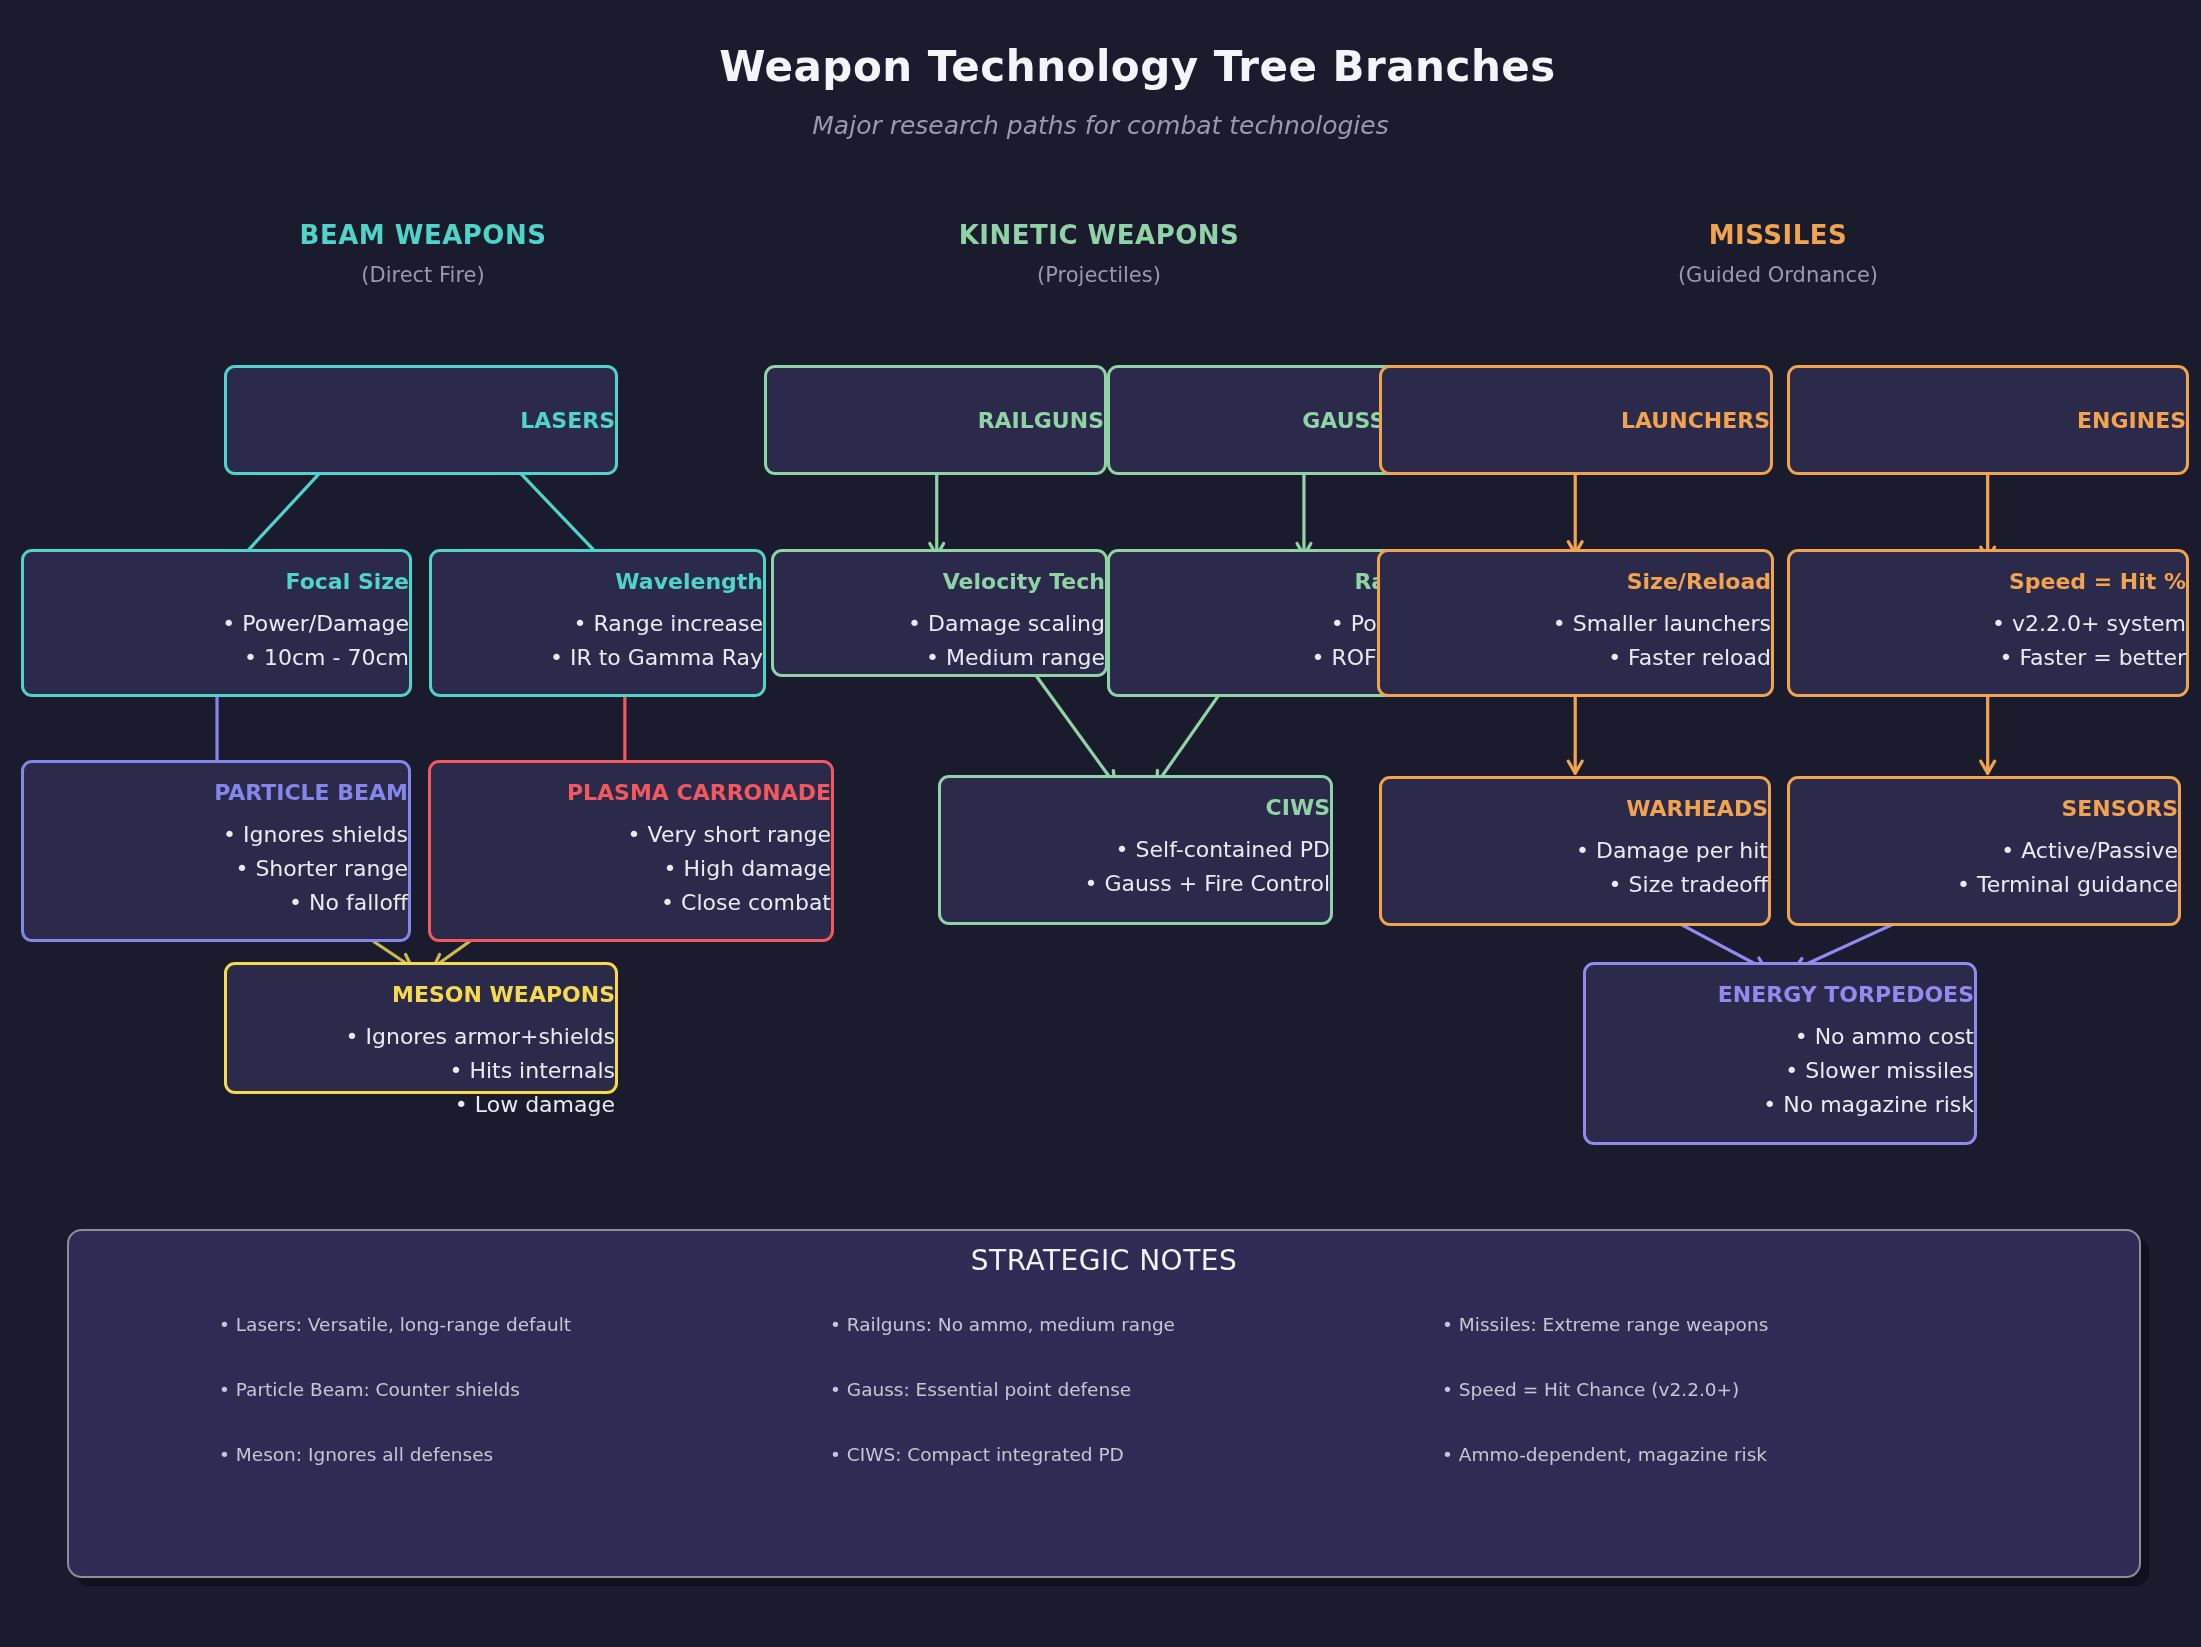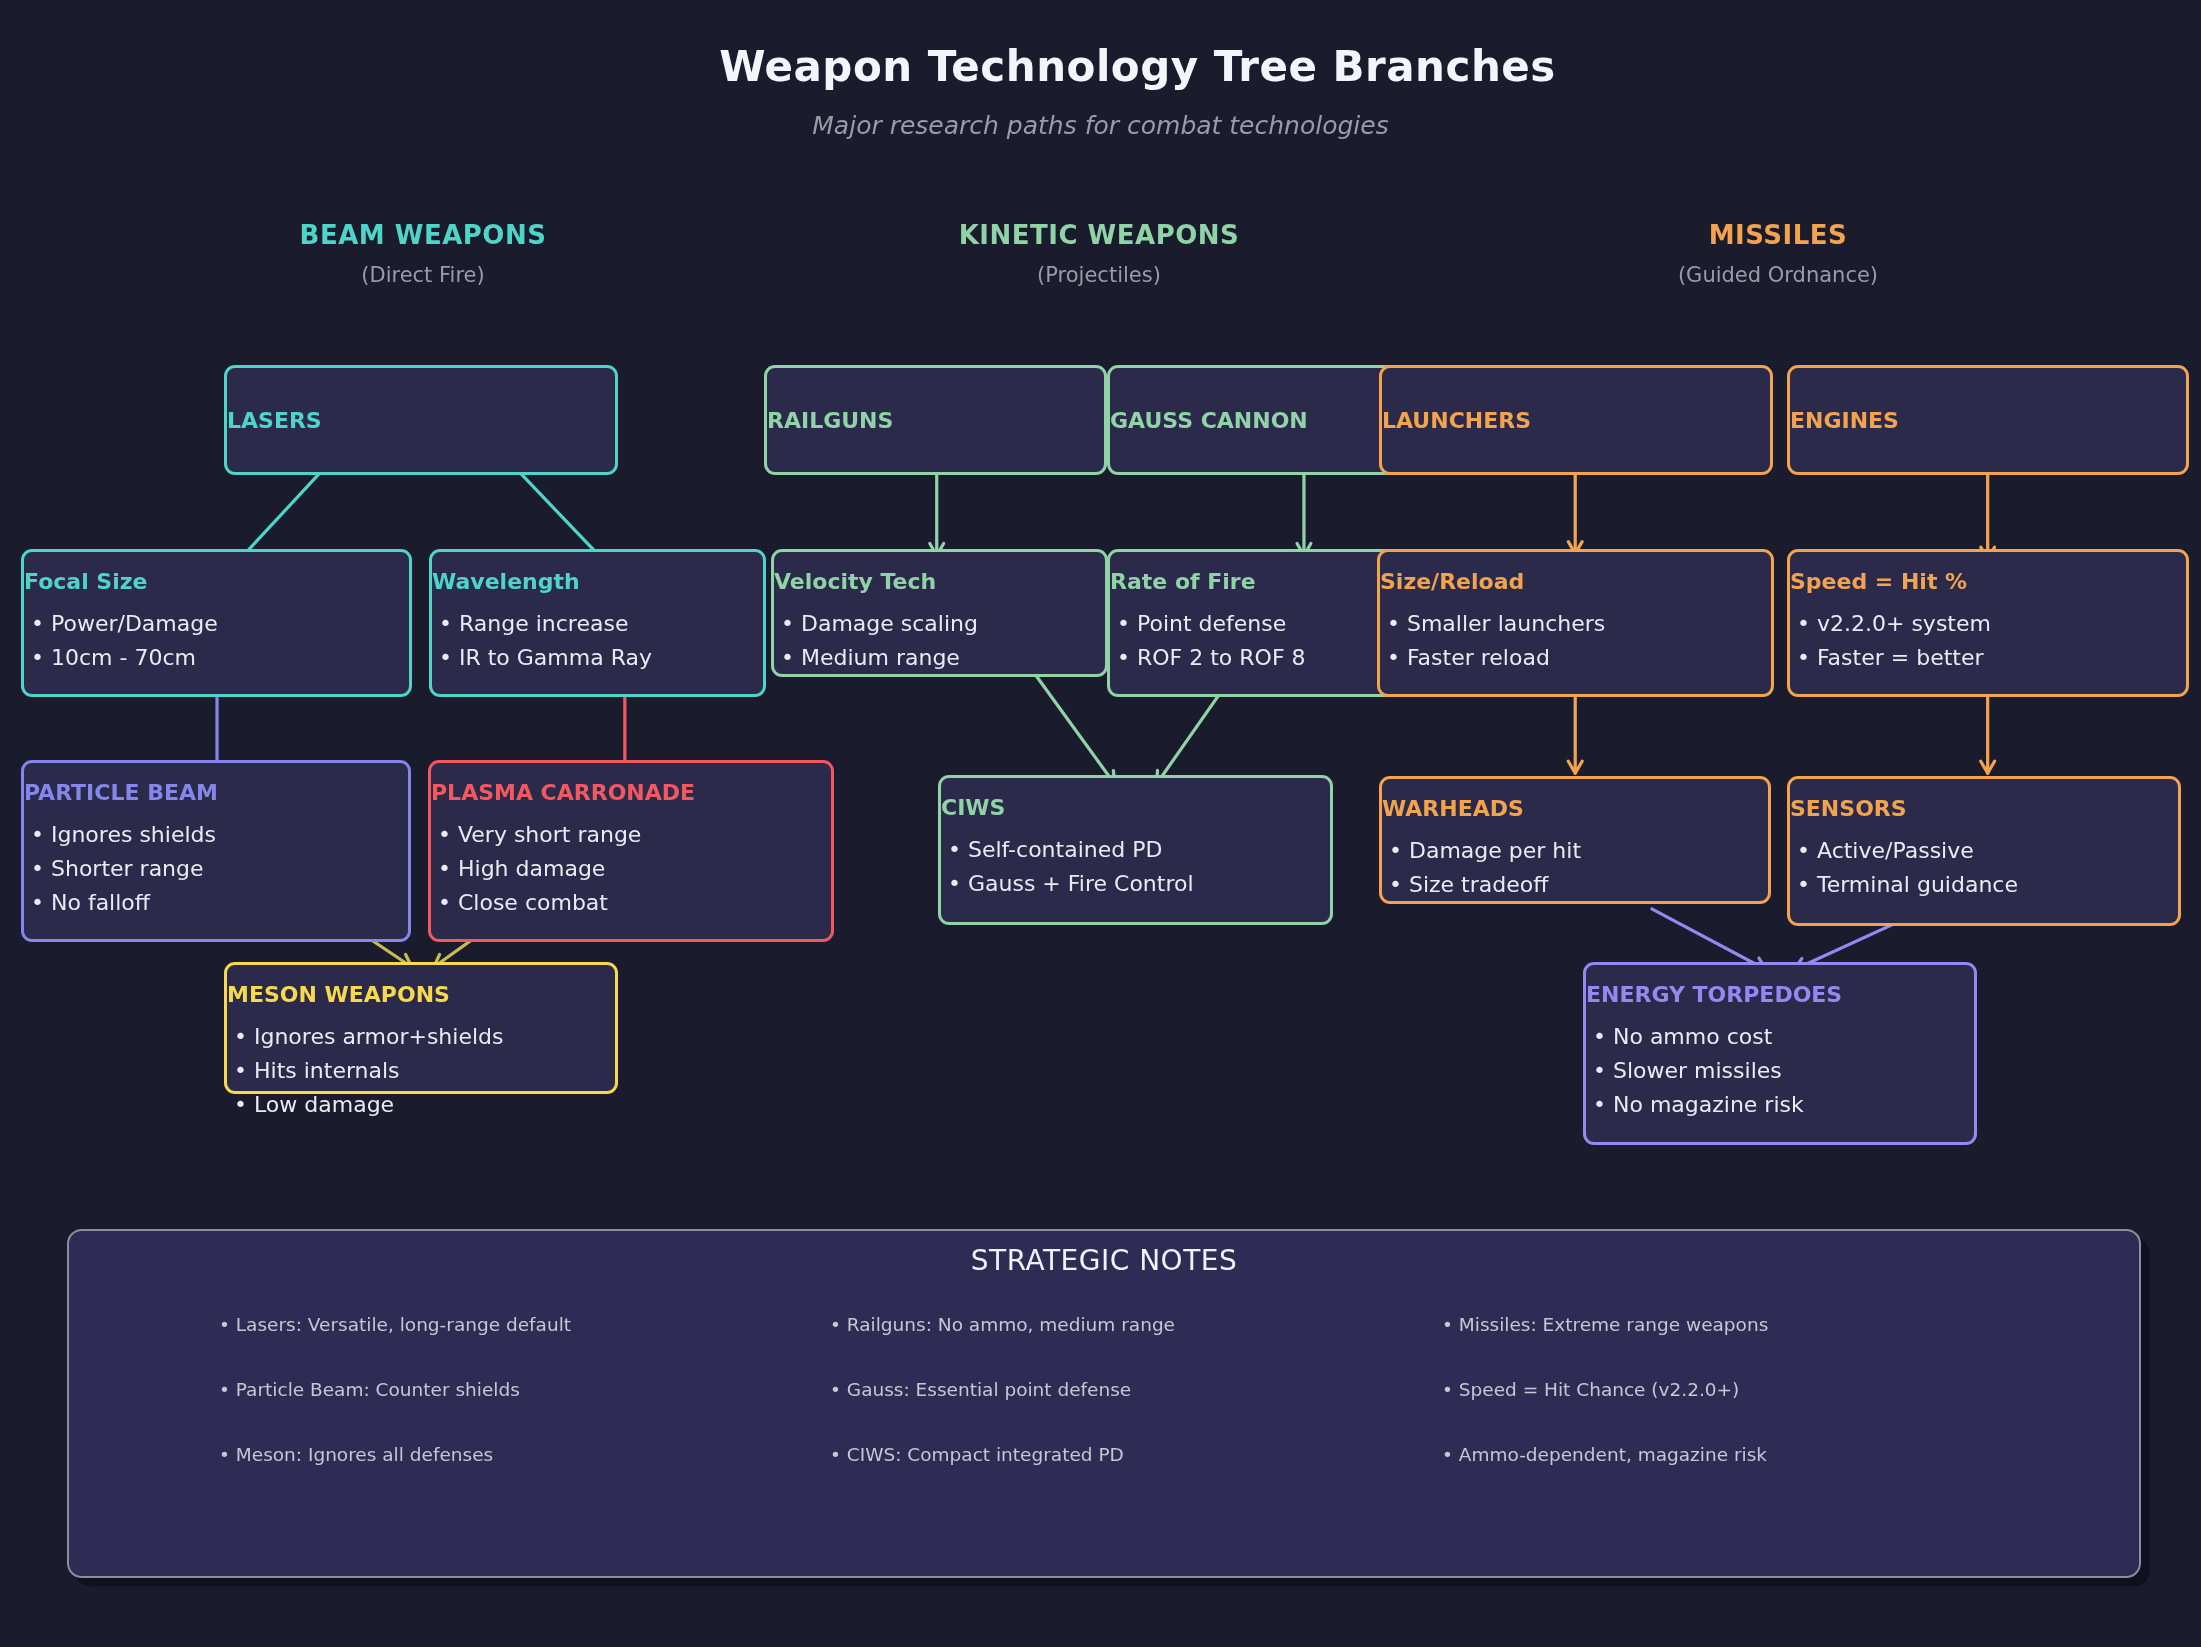--- a/index.html
+++ b/index.html
@@ -21,21 +21,21 @@
   }
 
   .branch{position:absolute;transform:translateX(-50%);text-align:center;white-space:nowrap;}
   .branch-label{font-size:26px;font-weight:bold;letter-spacing:0.5px;}
   .branch-sub{font-size:21px;color:var(--muted,#9b9aa9);margin-top:13px;}
 
   .node{
     position:absolute;box-sizing:border-box;
     background:var(--box_fill,#2b2a4b);
     border:3.7px solid #888;border-radius:11px;
-    display:flex;flex-direction:column;align-items:flex-start;
+    display:flex;flex-direction:column;align-items:flex-end;
     padding-top:11px;
   }
   .node.center{justify-content:center;padding-top:0;}
   .node-title{font-size:22px;font-weight:bold;line-height:37px;height:37px;margin-bottom:7.4px;white-space:nowrap;}
   .node.center .node-title{margin-bottom:0;height:auto;}
   .node-bullet{font-size:22px;line-height:34px;color:#e9ebf2;white-space:nowrap;margin-left:7px;}
 
   .notes-panel{
     position:absolute;left:67px;top:1229px;width:2074px;height:349px;
     box-sizing:border-box;background:var(--panel_fill,#2e2c54);
@@ -161,21 +161,21 @@
         <div class="node-title" style="color: rgb(242, 89, 95);">PLASMA CARRONADE</div>
         <div class="node-bullet">• Very short range</div>
         <div class="node-bullet">• High damage</div>
         <div class="node-bullet">• Close combat</div>
       </div>
       <div class="node" style="left: 938px; top: 775px; width: 395px; height: 150px; border-color: rgb(143, 211, 166);">
         <div class="node-title" style="color: rgb(143, 211, 166);">CIWS</div>
         <div class="node-bullet">• Self-contained PD</div>
         <div class="node-bullet">• Gauss + Fire Control</div>
       </div>
-      <div class="node" style="left: 1379px; top: 776px; width: 392px; height: 128px; border-color: rgb(242, 163, 78);">
+      <div class="node" style="left: 1379px; top: 776px; width: 392px; height: 150px; border-color: rgb(242, 163, 78);">
         <div class="node-title" style="color: rgb(242, 163, 78);">WARHEADS</div>
         <div class="node-bullet">• Damage per hit</div>
         <div class="node-bullet">• Size tradeoff</div>
       </div>
       <div class="node" style="left: 1787px; top: 776px; width: 394px; height: 150px; border-color: rgb(242, 163, 78);">
         <div class="node-title" style="color: rgb(242, 163, 78);">SENSORS</div>
         <div class="node-bullet">• Active/Passive</div>
         <div class="node-bullet">• Terminal guidance</div>
       </div>
       <div class="node" style="left: 224px; top: 962px; width: 394px; height: 132px; border-color: rgb(246, 217, 77);">

